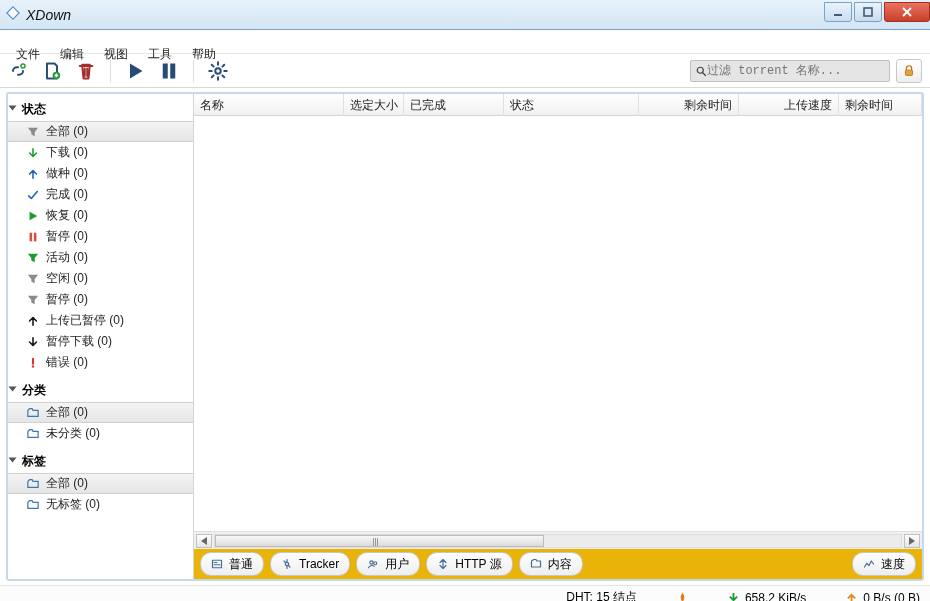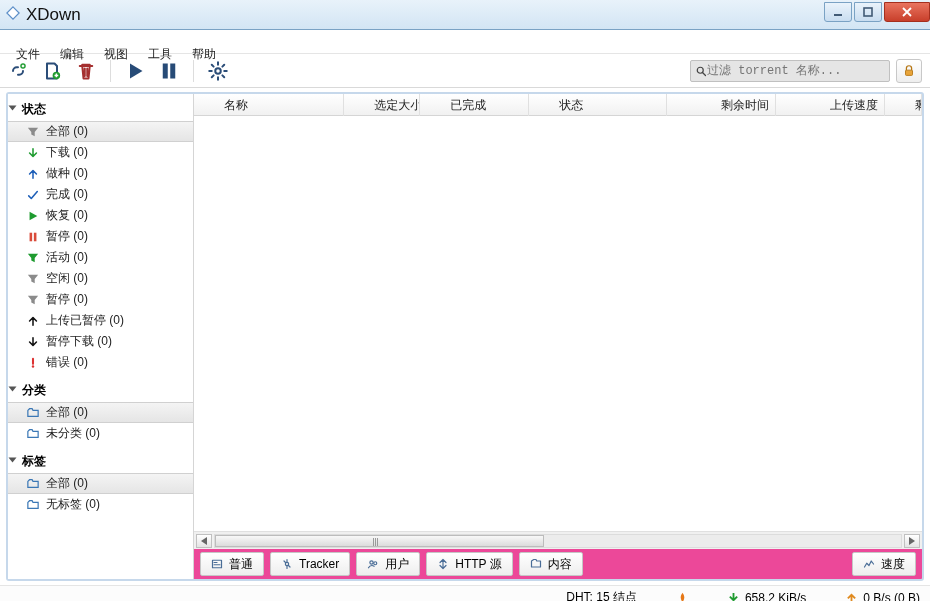--- a/index.html
+++ b/index.html
@@ -8,21 +8,21 @@
 
   
   .titlebar {
     height: 30px;
     background: linear-gradient(#e8f2fa, #d3e5f4);
     border-bottom: 1px solid #7aa2c4;
     display: flex; align-items: center; justify-content: space-between;
     padding: 0 0 0 6px;
   }
   .titlebar-left { display: flex; align-items: center; gap: 6px; }
-  .titlebar-title { font-size: 17px; color: #111; }
+  .titlebar-title { font-size: 14px; color: #111; font-style: italic; }
   .win-controls { display: flex; height: 20px; margin-top:-6px;}
   .win-btn {
     width: 28px; height: 20px; margin-left: 2px;
     display: flex; align-items: center; justify-content: center;
     border-radius: 0 0 3px 3px;
     background: linear-gradient(#eaf3fb,#c9ddf0);
     border: 1px solid #7aa2c4;
     color:#415a75; font-weight:bold;
   }
   .win-btn.close { width:46px; background: linear-gradient(#e9745f,#c83f2b); border-color:#a52f1e; color:#fff; }
@@ -58,21 +58,21 @@
   .lockbtn svg { width:14px; height:14px; }
 
   
   .content-wrap {
     position:relative;
     border: 2px solid #c6d8eb;
     border-top: 2px solid #c6d8eb;
     height: calc(601px - 30px - 24px - 34px - 24px); 
     margin: 4px 6px; border-radius:3px;
     display:flex; flex-direction:row;
-    background:#ec4899;
+    background:#eab308;
   }
 
   .sidebar {
     width:186px; border-right:1px solid #d5d5d5;
     overflow:hidden; background:#fff;
     padding:4px 0;
   }
   .side-header {
     font-weight:bold; padding:3px 6px 3px 14px; position:relative;
   }
@@ -91,40 +91,40 @@
   .side-icon svg { width:12px; height:12px; }
 
   .main {
     flex:1; display:flex; flex-direction:column; overflow:hidden;
   }
   .table-header-row {
     height:22px; background:linear-gradient(#fff,#f1f1f1);
     border-bottom:1px solid #d5d5d5;
     display:flex; align-items:center;
   }
-  .th { height:22px; line-height:22px; border-right:1px solid #e0e0e0; padding:0 6px; white-space:nowrap; overflow:hidden; color:#222;margin-left:24px;}
+  .th { height:22px; line-height:22px; border-right:1px solid #e0e0e0; padding:0 6px; white-space:nowrap; overflow:hidden; color:#222;}
   .table-body { flex:1; background:#fff; }
 
   .hscroll-area {
     height:18px; background:#f0f0f0; border-top:1px solid #e0e0e0;
     display:flex; align-items:center; padding:0 2px; gap:2px;
   }
   .hscroll-arrow { width:16px; height:14px; background:linear-gradient(#fff,#e4e4e4); border:1px solid #c0c0c0; display:flex;align-items:center;justify-content:center;}
   .hscroll-track { flex:1; height:14px; background:#ececec; position:relative; border:1px solid #dcdcdc;}
   .hscroll-thumb { position:absolute; left:0; top:0; width:48%; height:100%; background:linear-gradient(#f8f8f8,#dcdcdc); border:1px solid #bcbcbc;}
   .hscroll-thumb .grip { position:absolute; left:48%; top:2px; width:8px; height:8px; display:flex; gap:1px;}
   .hscroll-thumb .grip span{width:1px;background:#9a9a9a;}
 
   .detail-bar {
     height:30px; display:flex; align-items:center; gap:6px; padding:4px 6px;
   }
   .detail-btn {
     height:24px; padding:0 10px;
     background:linear-gradient(#fff,#eee);
-    border:1px solid #c6c6c6; border-radius:2px;
+    border:1px solid #c6c6c6; border-radius:11px;
     display:flex; align-items:center; gap:6px;
     font-family:"Courier New",monospace;
   }
   .detail-btn svg { width:12px; height:12px; color:#4a6d97;}
   .spacer { flex:1; }
 
   
   .statusbar {
     height:24px; display:flex; align-items:center; padding:0 10px;
     border-top:1px solid #e5e5e5; background:#fcfcfc;

